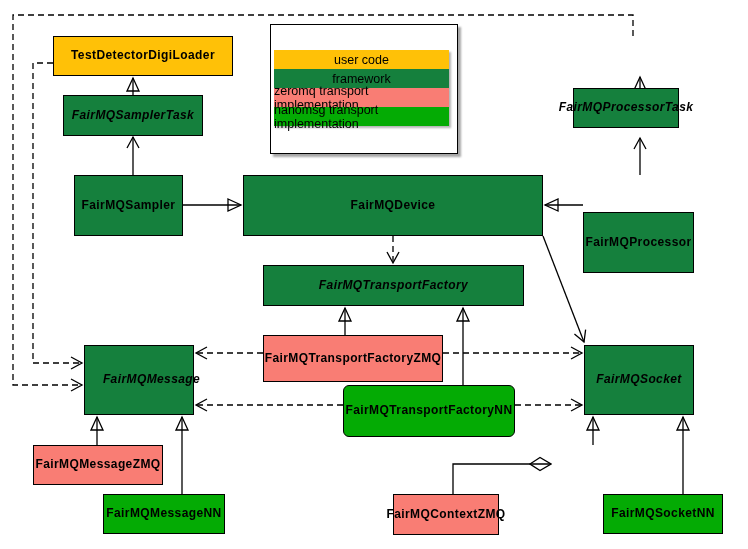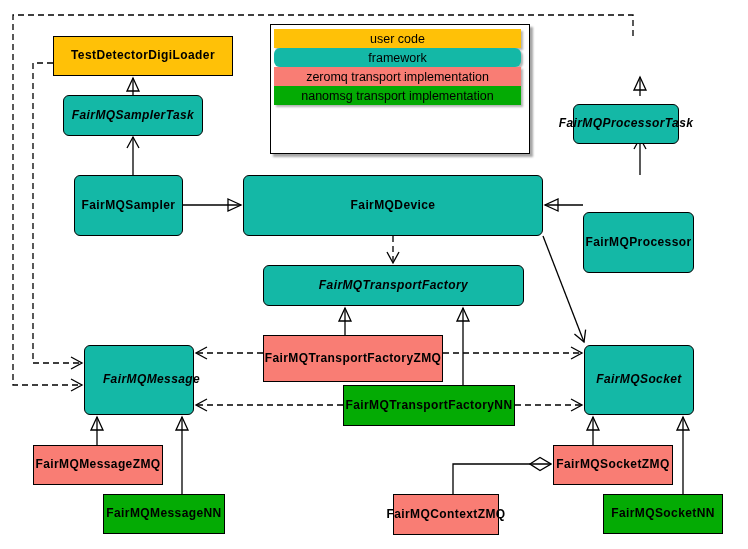--- a/index.html
+++ b/index.html
@@ -27,35 +27,35 @@
     text-align: left;
     font-weight: bold;
     font-size: 12px;
     letter-spacing: 0.4px;
     color: #000000;
     z-index: 2;
     line-height: 1.1;
   }
   .abstract { font-style: italic; }
   .cat-user { background: #FFC107; }
-  .cat-fw   { background: #14b8a6; border-radius: 6px; }
+  .cat-fw   { background: #15803d; }
   .cat-zmq  { background: #F97D74; }
   .cat-nn   { background: #04AB04; }
 
   #legend {
     position: absolute;
     left: 270px; top: 24px;
-    width: 260px; height: 130px;
+    width: 188px; height: 130px;
     box-sizing: border-box;
     background: #ffffff;
     border: 1.4px solid #000000;
     box-shadow: 3px 3px 2px rgba(0,0,0,0.35);
     display: flex;
     flex-direction: column;
-    justify-content: flex-start;
+    justify-content: center;
     padding: 4px 8px 6px 3px;
     z-index: 2;
   }
   .legend-bar {
     height: 19px;
     display: flex;
     align-items: center;
     justify-content: center;
     font-size: 12.5px;
     color: #000000;
@@ -110,28 +110,27 @@
 
   <div id="legend">
     <div class="legend-bar cat-user">user code</div>
     <div class="legend-bar cat-fw">framework</div>
     <div class="legend-bar cat-zmq">zeromq transport implementation</div>
     <div class="legend-bar cat-nn">nanomsg transport implementation</div>
   </div>
 
   <div class="node cat-user" style="left:53px; top:36px; width:180px; height:40px;">TestDetectorDigiLoader</div>
   <div class="node cat-fw abstract" style="left:63px; top:95px; width:140px; height:41px;">FairMQSamplerTask</div>
-  <div class="node cat-fw abstract" style="left:573px; top:104px; width:106px; height:40px;">FairMQProcessorTask</div>
+  <div class="node cat-fw abstract" style="left:573px; top:88px; width:106px; height:40px;">FairMQProcessorTask</div>
   <div class="node cat-fw" style="left:74px; top:175px; width:109px; height:61px;">FairMQSampler</div>
   <div class="node cat-fw" style="left:243px; top:175px; width:300px; height:61px;">FairMQDevice</div>
   <div class="node cat-fw" style="left:583px; top:175px; width:111px; height:61px;margin-top:37px;">FairMQProcessor</div>
   <div class="node cat-fw abstract" style="left:263px; top:265px; width:261px; height:41px;">FairMQTransportFactory</div>
   <div class="node cat-zmq" style="left:263px; top:335px; width:180px; height:47px;">FairMQTransportFactoryZMQ</div>
   <div class="node cat-fw abstract" style="left:84px; top:345px; width:110px; height:70px;padding-left:25px;">FairMQMessage</div>
   <div class="node cat-fw abstract" style="left:584px; top:345px; width:110px; height:70px;">FairMQSocket</div>
-  <div class="node cat-nn" style="left:343px; top:385px; width:172px; height:41px;">FairMQTransportFactoryNN</div>
+  <div class="node cat-nn" style="left:343px; top:385px; width:172px; height:52px;border-radius:6px;">FairMQTransportFactoryNN</div>
   <div class="node cat-zmq" style="left:33px; top:445px; width:130px; height:40px;">FairMQMessageZMQ</div>
-  <div class="node cat-zmq" style="left:553px; top:445px; width:120px; height:40px;">FairMQSocketZMQ</div>
   <div class="node cat-nn" style="left:103px; top:494px; width:122px; height:40px;">FairMQMessageNN</div>
   <div class="node cat-zmq" style="left:393px; top:494px; width:106px; height:41px;">FairMQContextZMQ</div>
   <div class="node cat-nn" style="left:603px; top:494px; width:120px; height:40px;">FairMQSocketNN</div>
 
 </div>
 
 </body></html>

